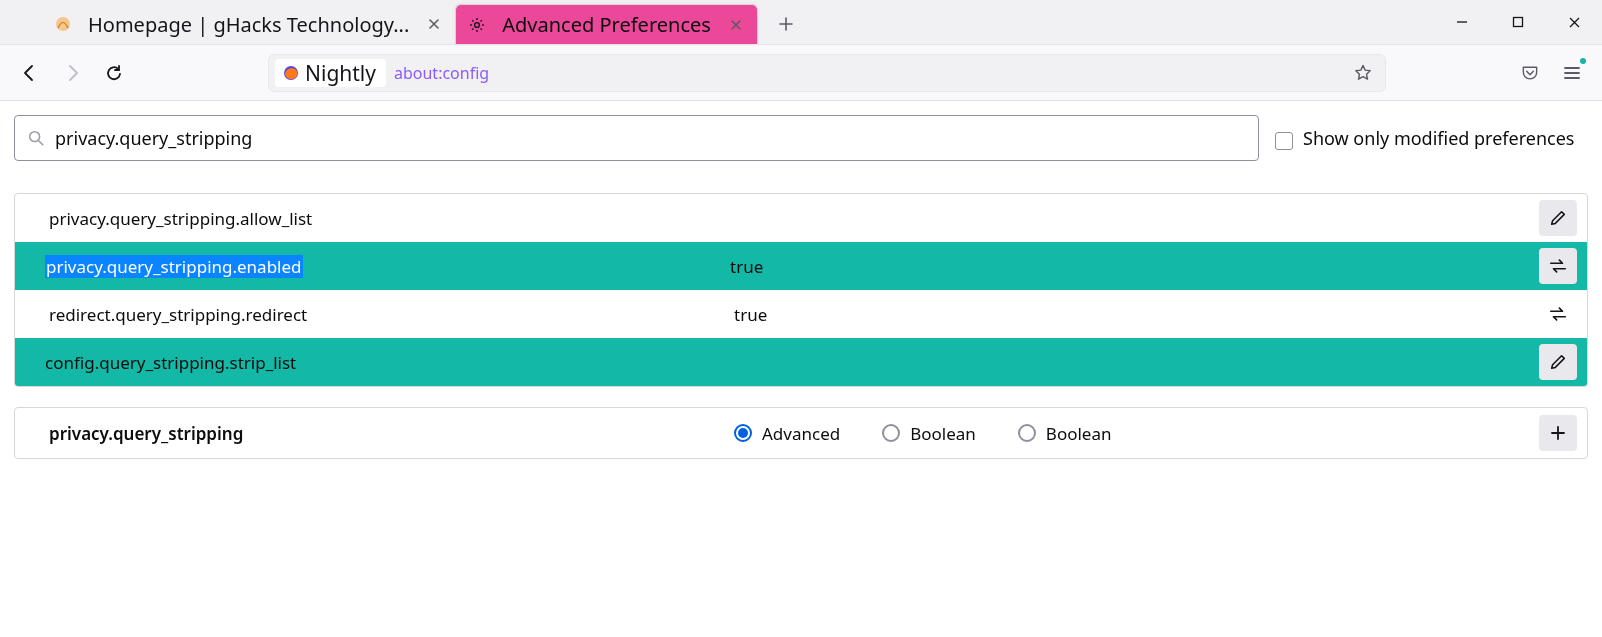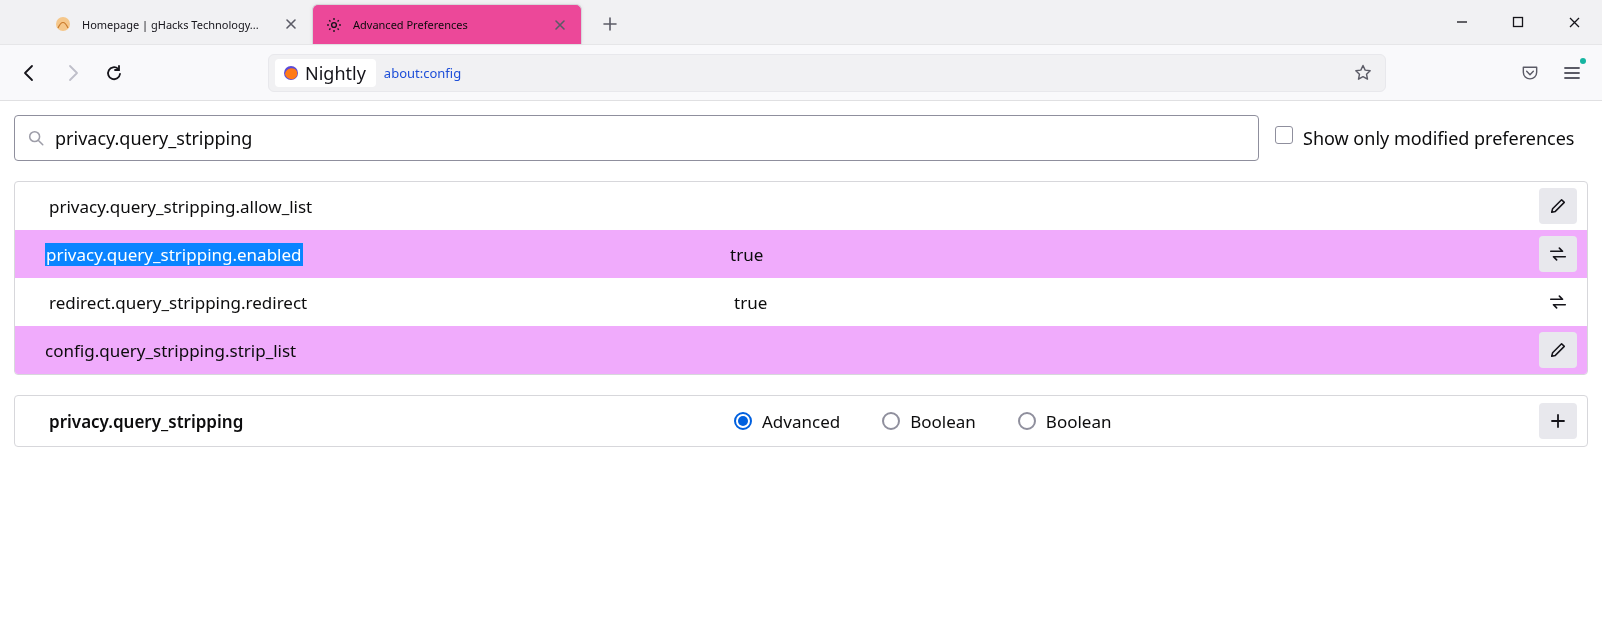--- a/index.html
+++ b/index.html
@@ -28,22 +28,22 @@
     height: 100%;
     margin-left: 42px;
     gap: 0;
   }
   .tab {
     height: 40px;
     min-width: 270px;
     display: flex;
     align-items: center;
     padding: 0 12px;
-    gap: 10px;
-    font-size: 11px;
+    gap: 16px;
+    font-size: 20px;
     border-top-left-radius: 6px;
     border-top-right-radius: 6px;
     position: relative;
     cursor: default;
   }
   .tab.inactive { color: #15141a; }
   .tab.active {
     background: #ec4899;
     border: 1px solid #d7d7db;
     border-bottom: none;
@@ -112,28 +112,28 @@
     gap: 8px;
   }
   .identity-chip {
     background: #fff;
     border-radius: 4px;
     height: 28px;
     display: flex;
     align-items: center;
     padding: 0 10px 0 8px;
     gap: 6px;
-    font-size: 18px;
+    font-size: 21px;
     color: #15141a;
   }
   .identity-chip .ff-logo { width: 16px; height: 16px; }
   .url-text {
     flex: 1;
-    font-size: 13px;
-    color: #1d4ed8;
+    font-size: 16px;
+    color: #8b5cf6;
   }
   .url-star {
     width: 32px; height: 32px;
     display: flex; align-items: center; justify-content: center;
     color: #5b5b66;
   }
   .right-toolbar {
     display: flex;
     align-items: center;
     gap: 6px;
@@ -171,46 +171,46 @@
     outline: none;
     font-size: 18px;
     width: 100%;
     font-family: inherit;
     color: #0c0c0d;
     background: transparent;
   }
   .search-box .si { color: #9d9da8; }
   .chk-label {
     display: flex;
-    align-items: flex-start;
+    align-items: flex-end;
     gap: 10px;
     font-size: 18px;
     color: #0c0c0d;
   }
   .chk {
     width: 18px; height: 18px;
     border: 1px solid #8f8f9d;
     border-radius: 3px;
     background: #fff;
   }
 
   .pref-table {
-    margin-top: 20px;
+    margin-top: 32px;
     border: 1px solid #d7d7db;
     border-radius: 4px;
     overflow: hidden;
   }
   .pref-row {
     display: flex;
     align-items: center;
     min-height: 48px;
     padding: 0 10px 0 34px;
     font-size: 17px;
   }
-  .pref-row.alt { background: #f0abfc; padding-left: 30px; }
+  .pref-row.alt { background: #14b8a6; padding-left: 30px; }
   .pref-name { flex: 0 0 685px; }
   .pref-name .sel {
     background: #0a84ff;
     color: #fff;
     padding: 0 1px;
   }
   .pref-val { flex: 1; }
   .row-btn {
     width: 38px; height: 36px;
     background: #e8e8ed;

